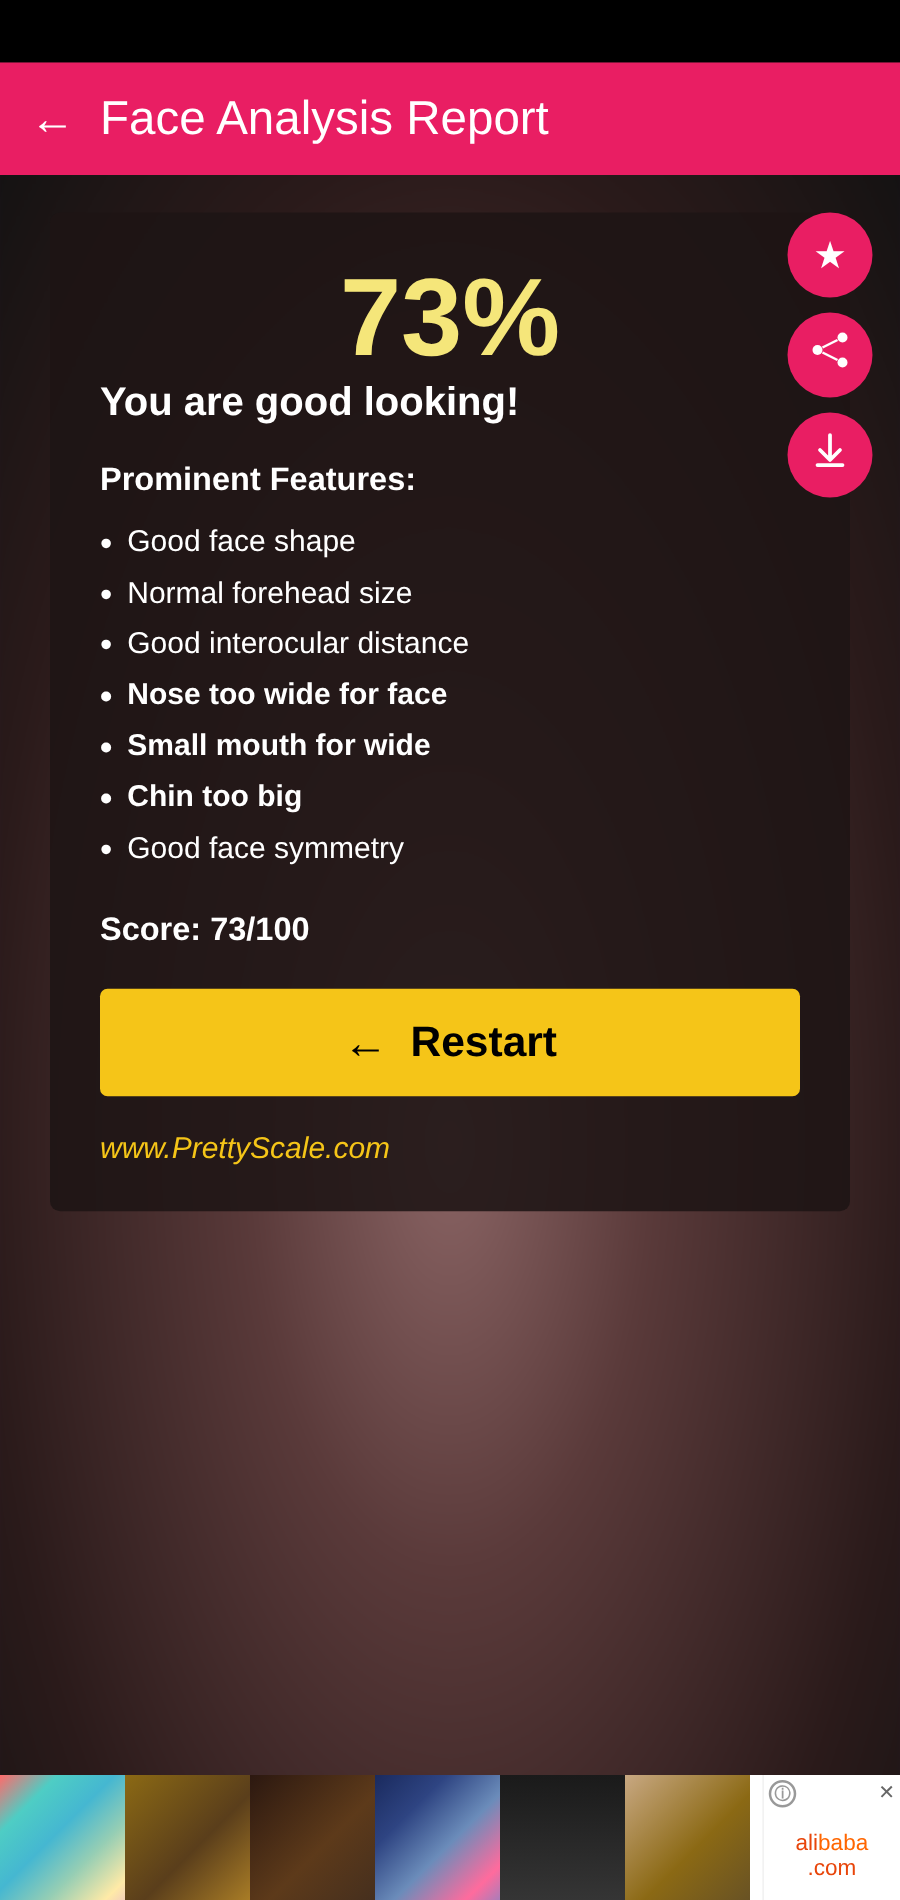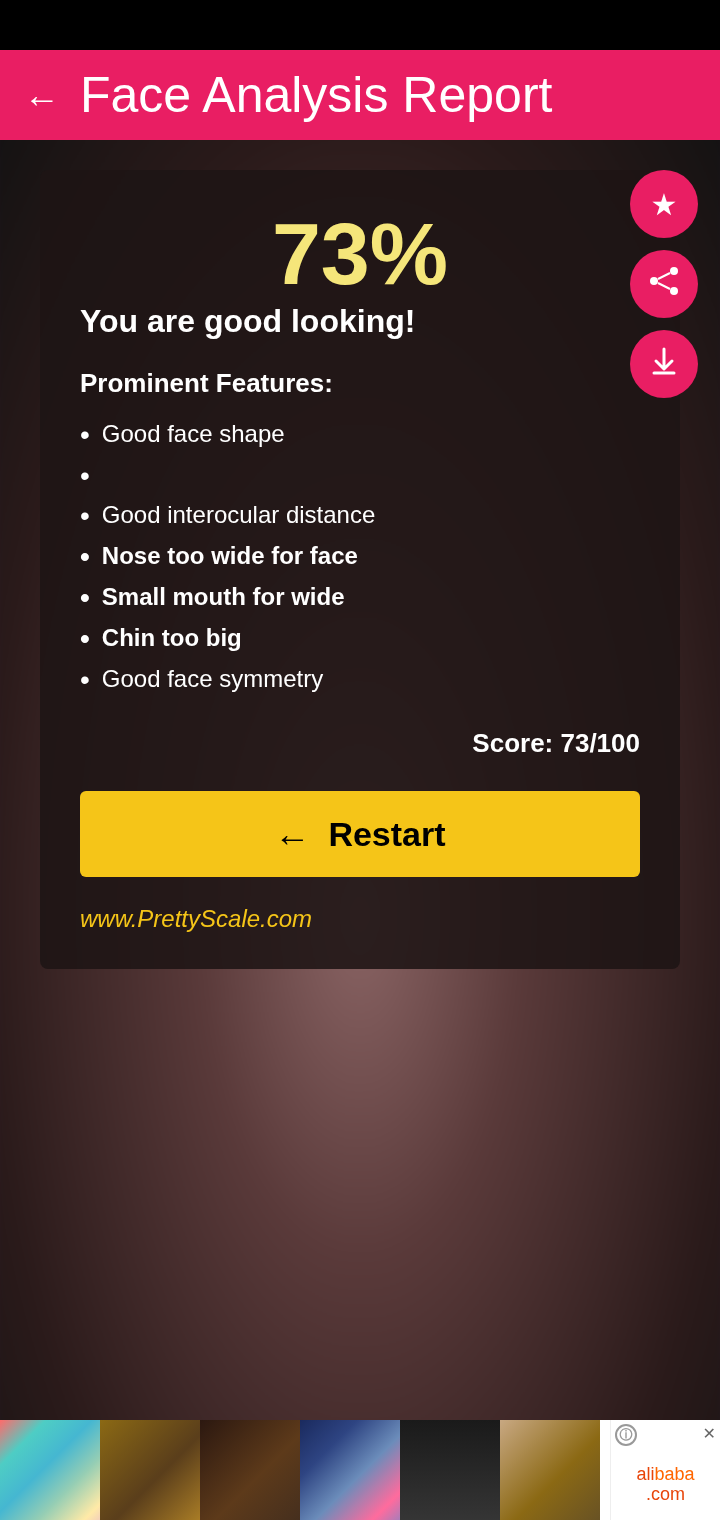--- a/index.html
+++ b/index.html
@@ -28,21 +28,21 @@
       padding: 0 24px;
       gap: 20px;
     }
     .header-back-icon {
       color: white;
       font-size: 36px;
       cursor: pointer;
     }
     .header-title {
       color: white;
-      font-size: 50px;
+      font-size: 38px;
       font-weight: 400;
     }
 
     
     .main-content {
       position: relative;
       width: 100%;
       background: #6d28d9;
       min-height: 1280px;
       overflow: hidden;
@@ -109,21 +109,21 @@
       color: #ffffff;
       font-size: 28px;
       line-height: 1.1;
       flex-shrink: 0;
     }
     .features-list li.bold-item {
       font-weight: bold;
     }
 
     .score-line {
-      text-align: right;
+      text-align: left;
       font-size: 26px;
       font-weight: bold;
       color: #ffffff;
       margin-bottom: 32px;
     }
 
     .restart-button {
       display: flex;
       align-items: center;
       justify-content: center;
@@ -263,20 +263,21 @@
     <div class="score-tagline">You are good looking!</div>
     <div class="features-heading">Prominent Features:</div>
 
     <ul class="features-list">
       <li>
         <span class="bullet">•</span>
         <span>Good face shape</span>
       </li>
       <li>
         <span class="bullet">•</span>
+        <span>Normal forehead size</span>
       </li>
       <li>
         <span class="bullet">•</span>
         <span>Good interocular distance</span>
       </li>
       <li class="bold-item">
         <span class="bullet">•</span>
         <span>Nose too wide for face</span>
       </li>
       <li class="bold-item">

